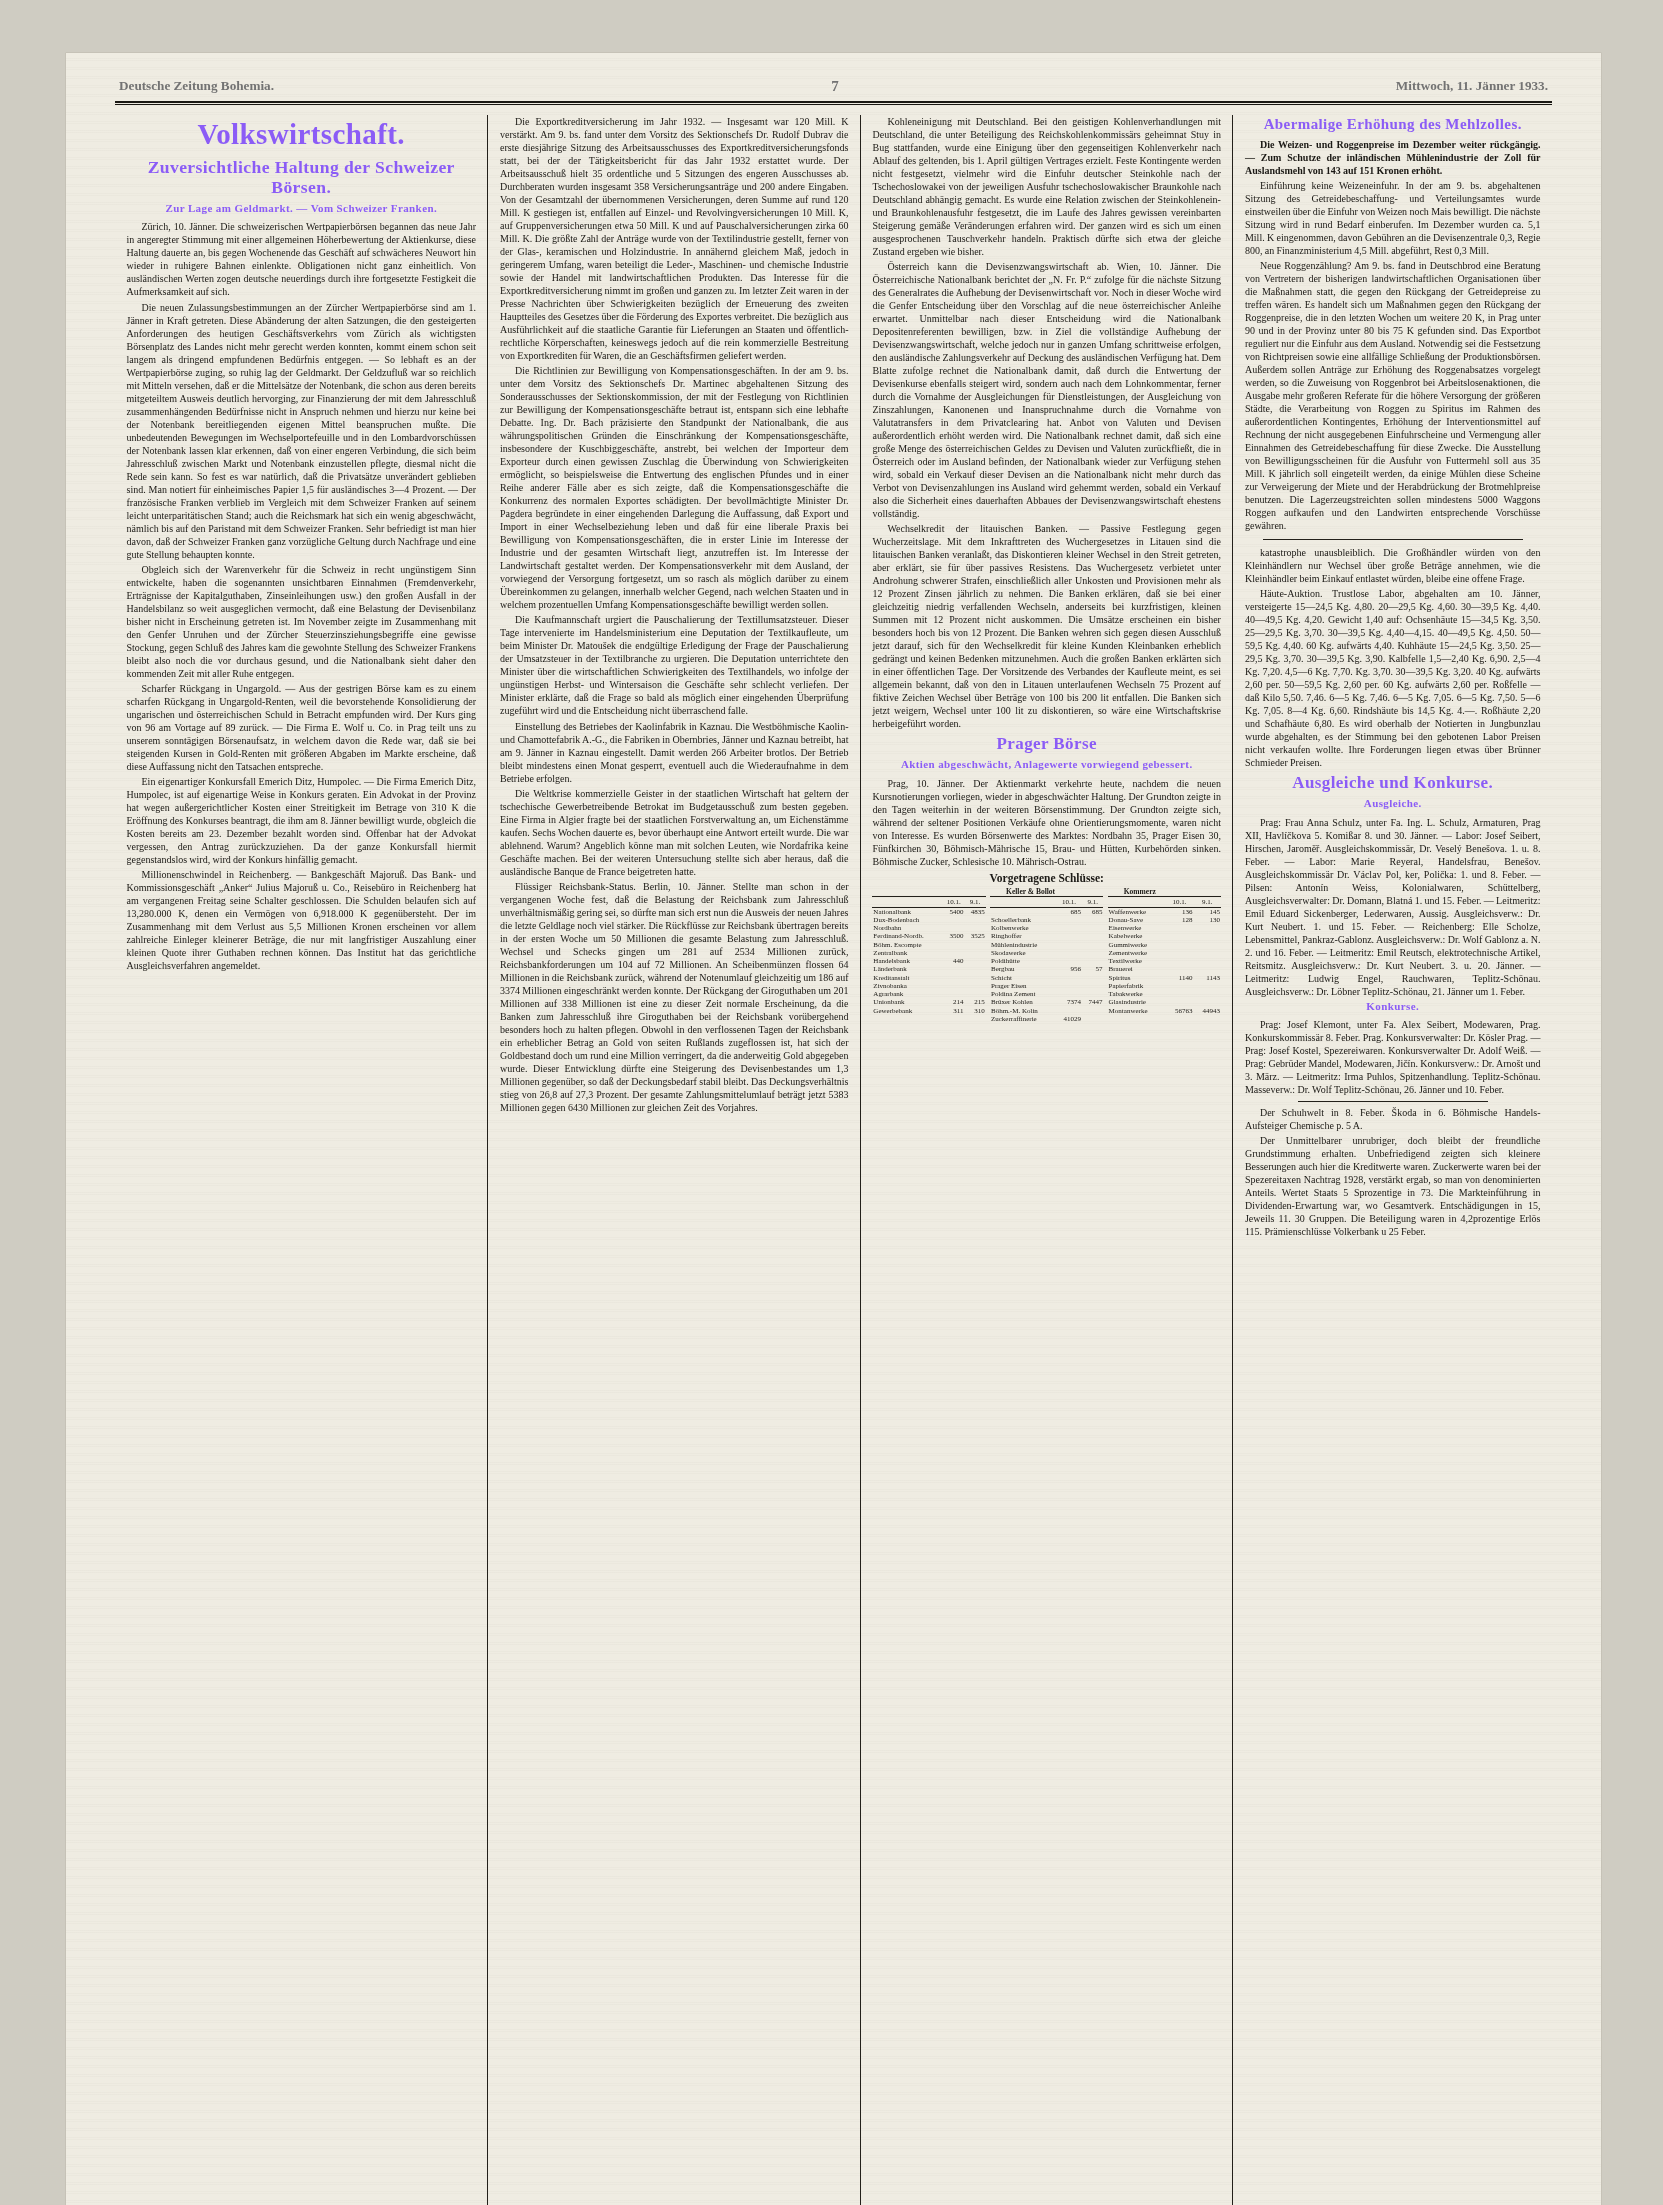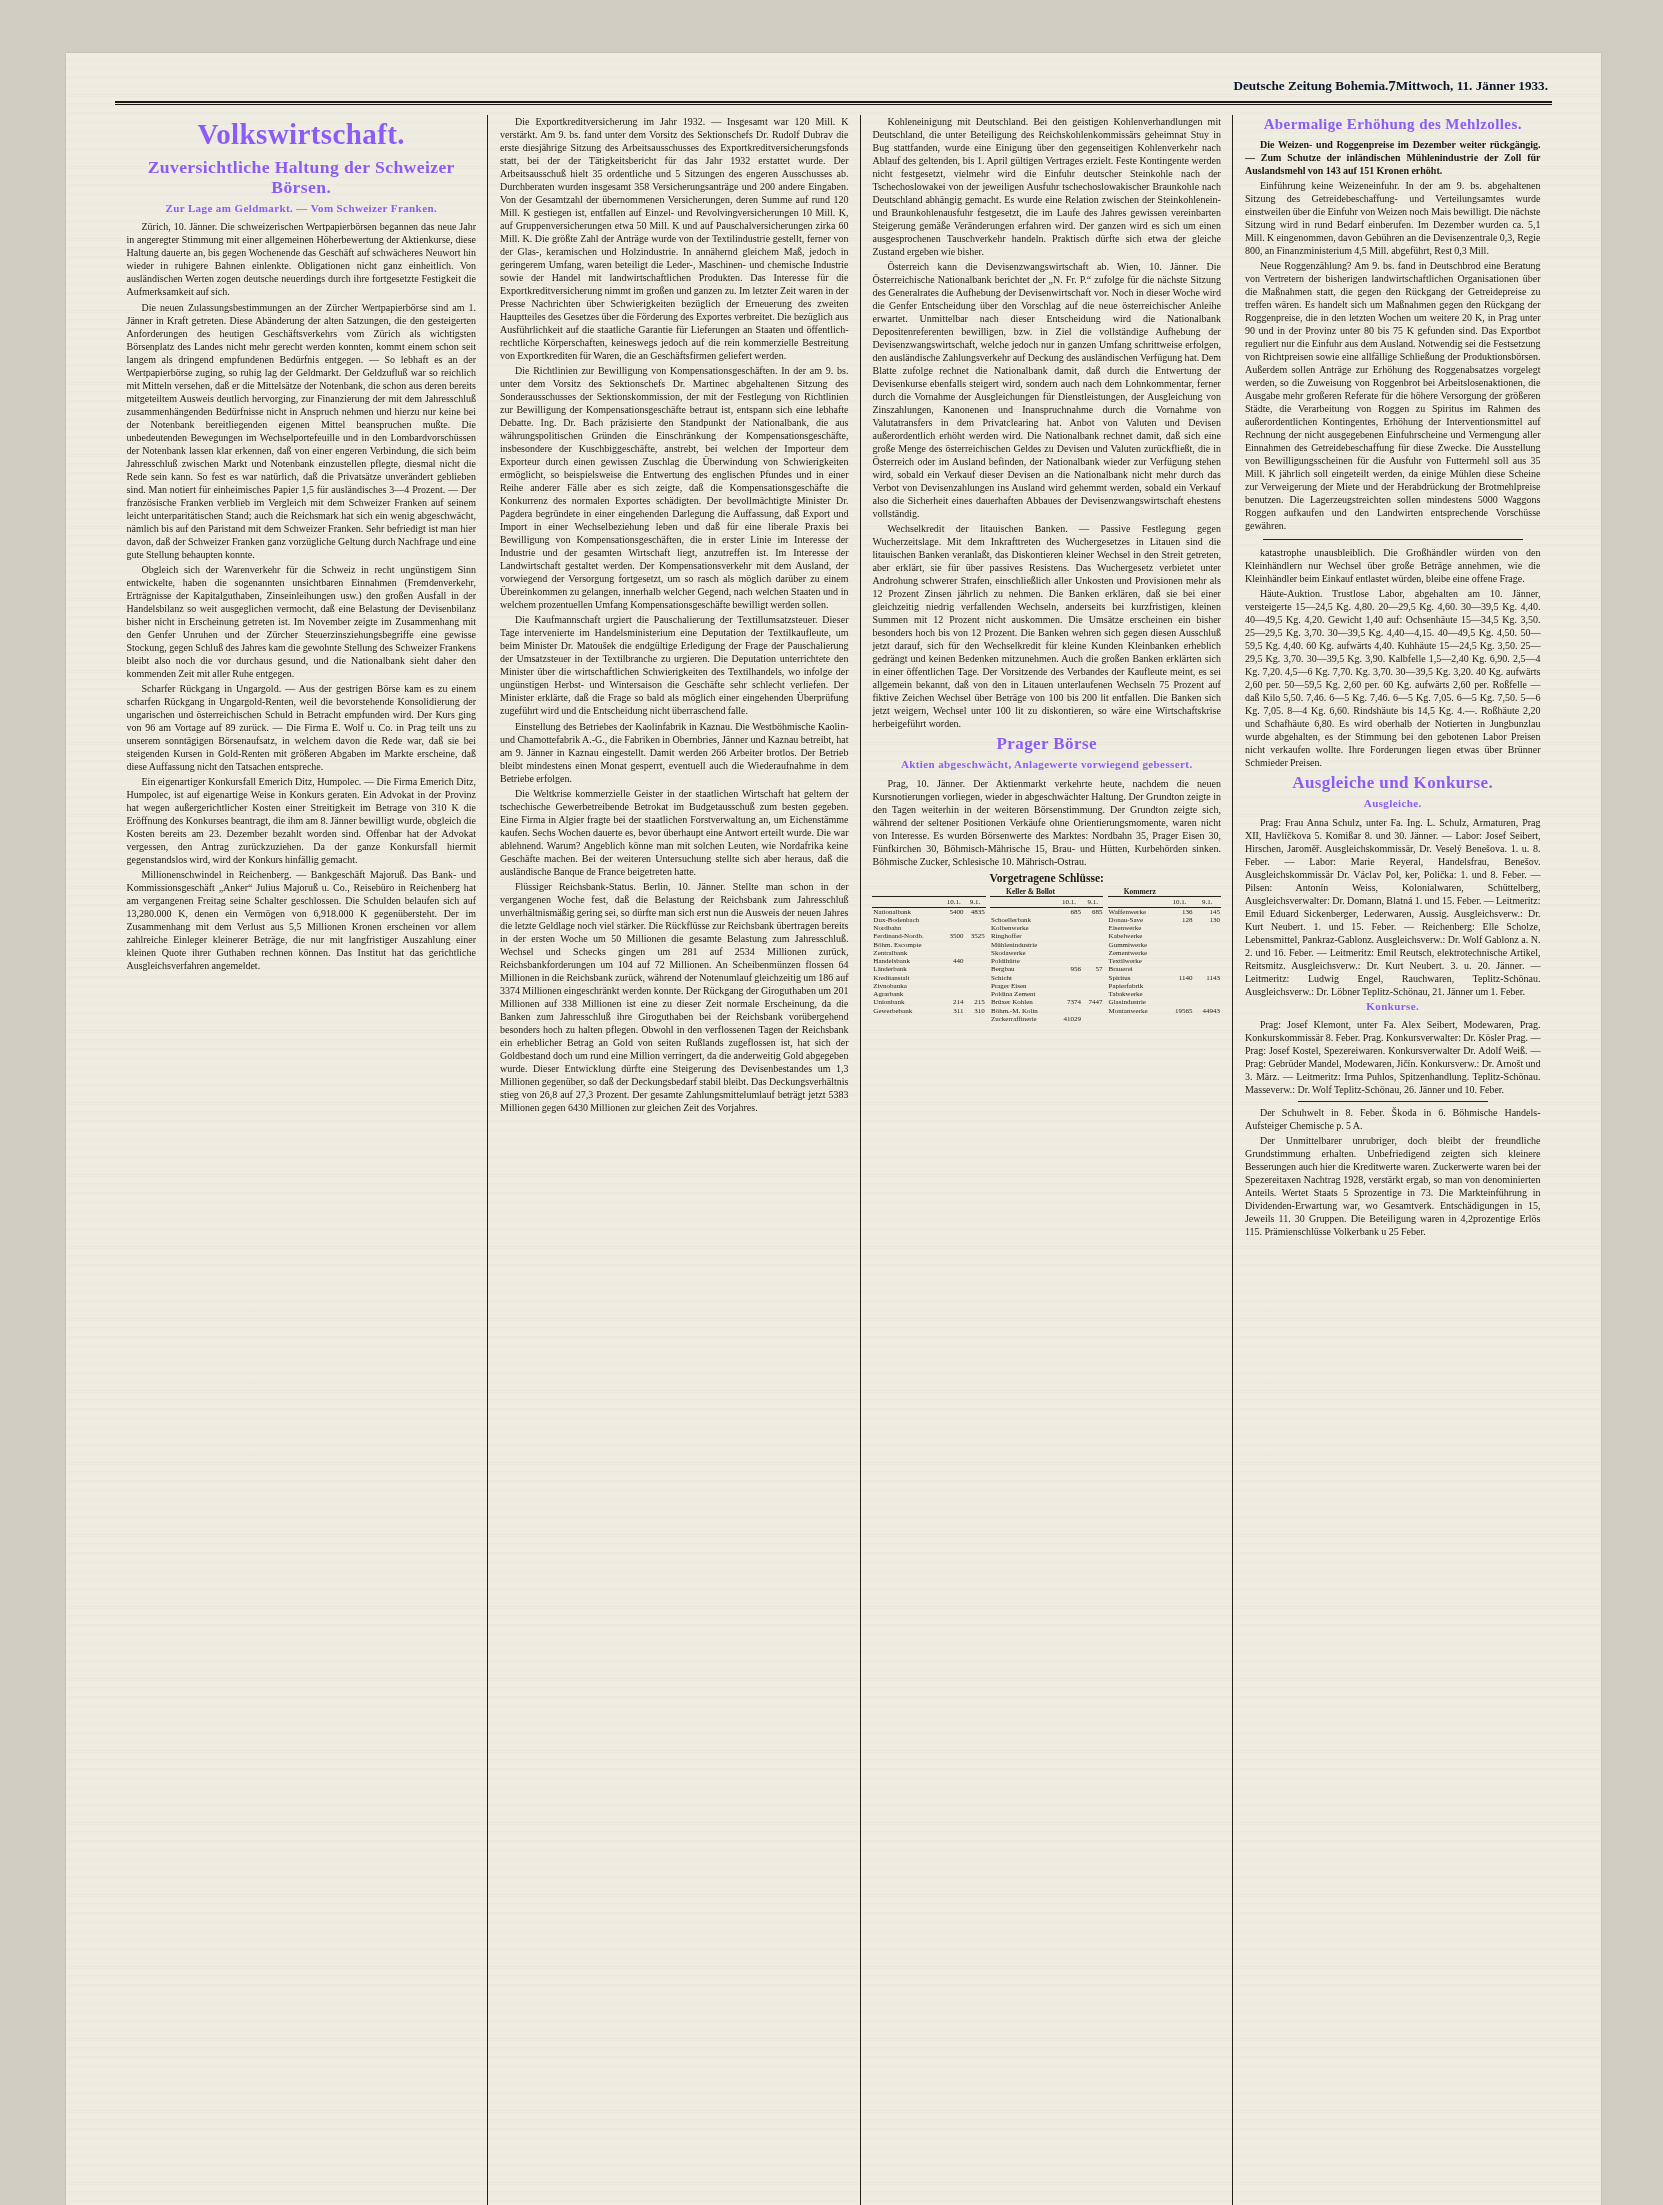--- a/index.html
+++ b/index.html
@@ -37,24 +37,24 @@
   }
   
   .masthead {
     position: absolute;
     left: 53px;
     right: 53px;
     top: 17.6px;
     height: 31px;
     display: flex;
     align-items: center;
-    justify-content: flex-end;
+    justify-content: space-between;
     font-weight: bold;
     font-size: 13.2px;
-    color: #0f172a;
+    color: #737373;
   }
   .masthead .center {
     font-size: 15px;
     font-weight: bold;
   }
   .rule-top {
     position: absolute;
     left: 49px;
     right: 49px;
     top: 48px;
@@ -465,21 +465,21 @@
                     <td class="num"></td>
                     <td class="num"></td>
                   </tr>
               <tr>
                     <td>Glasindustrie</td>
                     <td class="num"></td>
                     <td class="num"></td>
                   </tr>
               <tr>
                     <td>Montanwerke</td>
-                    <td class="num">19565</td>
+                    <td class="num">56763</td>
                     <td class="num">44943</td>
                   </tr>
             </tbody>
               </table>
           </div>
         </div>
       </div>
 
       <div class="col c4">
         <div class="headline h-sub2">Abermalige Erhöhung des Mehlzolles.</div>

